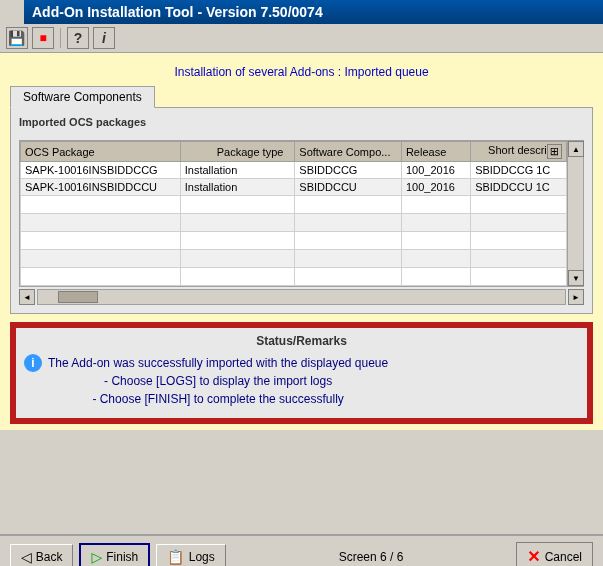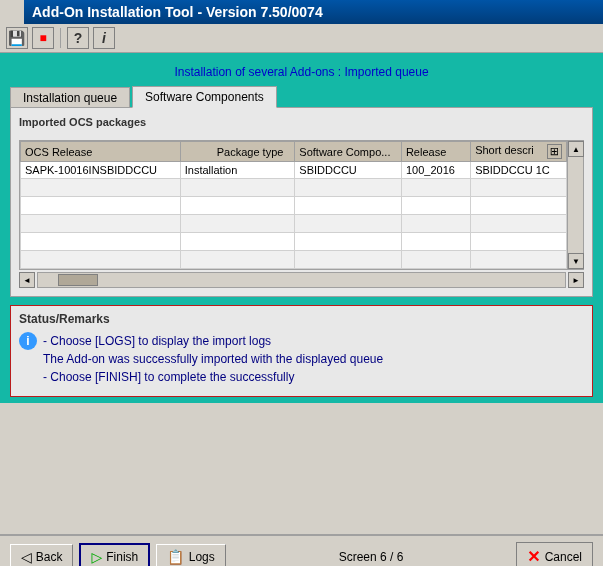--- a/index.html
+++ b/index.html
@@ -47,21 +47,21 @@
     .toolbar-sep {
       width: 1px;
       height: 20px;
       background: #a0a0a0;
       margin: 0 2px;
     }
 
     
     .main-content {
       padding: 6px 10px;
-      background: #14b8a6;
+      background: #fef9c3;
     }
 
     .subtitle {
       color: #0000cc;
       text-align: center;
       font-size: 12px;
       margin: 6px 0 6px 0;
     }
 
     
@@ -185,23 +185,24 @@
       top: 1px;
       width: 40px;
       height: 12px;
       background: #b0a898;
       border: 1px solid #808080;
     }
 
     
     .status-area {
       margin-top: 8px;
-      border: 1px solid #b91c1c;
+      border: 6px solid #b91c1c;
       background: #e8e8e8;
       padding: 6px 8px;
+      text-align: center;
     }
     .status-title {
       font-weight: bold;
       font-size: 12px;
       margin-bottom: 6px;
       color: #333;
     }
     .status-row {
       display: flex;
       align-items: flex-start;
@@ -292,47 +293,51 @@
   <div class="toolbar-icon" title="Help" style="font-weight:bold; color:#333;">?</div>
   <div class="toolbar-icon" title="Info" style="font-weight:bold; color:#333; font-style:italic;">i</div>
 </div>
 
 <div class="main-wrapper">
   <div class="main-content">
 
     <div class="subtitle">Installation of several Add-ons : Imported queue</div>
 
     <div class="tabs-container">
-      <div class="tab">
-        <span>Installation queue</span>
-      </div>
       <div class="tab active">
         <span>Software Components</span>
       </div>
     </div>
 
     <div class="panel">
       <div class="section-label">Imported OCS packages</div>
 
       <div style="display:flex; gap:0;">
         <div style="flex:1; overflow:hidden; border:1px solid #a0a0a0; position:relative;">
           <table class="data-table">
             <thead>
               <tr>
-                <th style="width:150px;">OCS Release</th>
+                <th style="width:150px;">OCS Package</th>
                 <th style="width:95px;padding-left:36px;">Package type</th>
                 <th style="width:90px;">Software Compo...</th>
                 <th style="width:65px;">Release</th>
-                <th style="width:90px;">
+                <th style="width:90px;text-align:right;">
                   <span>Short descri</span>
                   <span style="float:right; background:#c8c0b0; border:1px solid #808080; padding:0 2px; cursor:pointer;">⊞</span>
                 </th>
               </tr>
             </thead>
             <tbody id="table-body">
+              <tr>
+                <td>SAPK-10016INSBIDDCCG</td>
+                <td>Installation</td>
+                <td>SBIDDCCG</td>
+                <td>100_2016</td>
+                <td>SBIDDCCG 1C</td>
+              </tr>
               <tr>
                 <td>SAPK-10016INSBIDDCCU</td>
                 <td>Installation</td>
                 <td>SBIDDCCU</td>
                 <td>100_2016</td>
                 <td>SBIDDCCU 1C</td>
               </tr>
               <tr class="empty-row">
                   <td></td>
                   <td></td>
@@ -386,22 +391,22 @@
         </div>
         <div class="h-scroll-btn">►</div>
       </div>
     </div>
 
     <div class="status-area">
       <div class="status-title">Status/Remarks</div>
       <div class="status-row">
         <div class="info-icon">i</div>
         <div class="status-text">
+          <div>The Add-on was successfully imported with the displayed queue</div>
           <div>- Choose [LOGS] to display the import logs</div>
-          <div>The Add-on was successfully imported with the displayed queue</div>
           <div>- Choose [FINISH] to complete the successfully</div>
         </div>
       </div>
     </div>
 
   </div>
 
   <div class="footer">
     <button class="footer-btn">
       <span style="font-size:14px;">◁</span>

